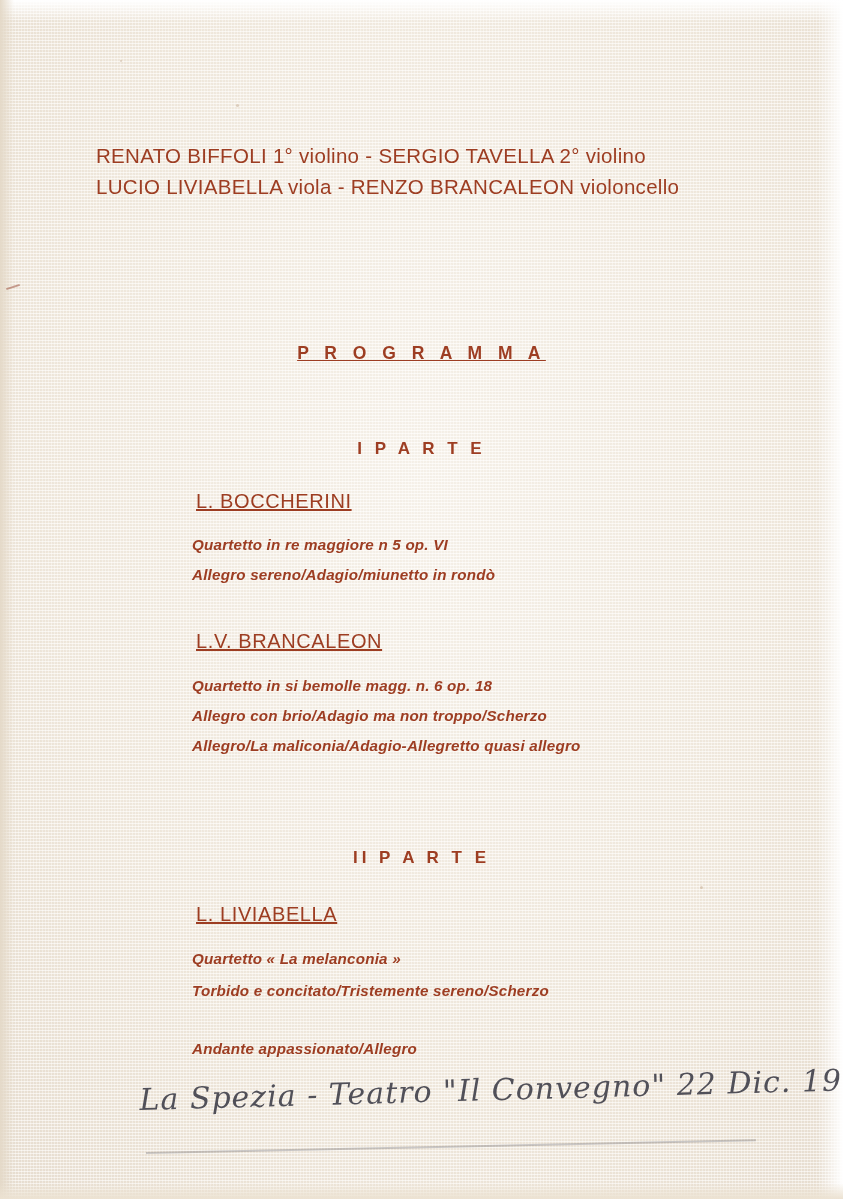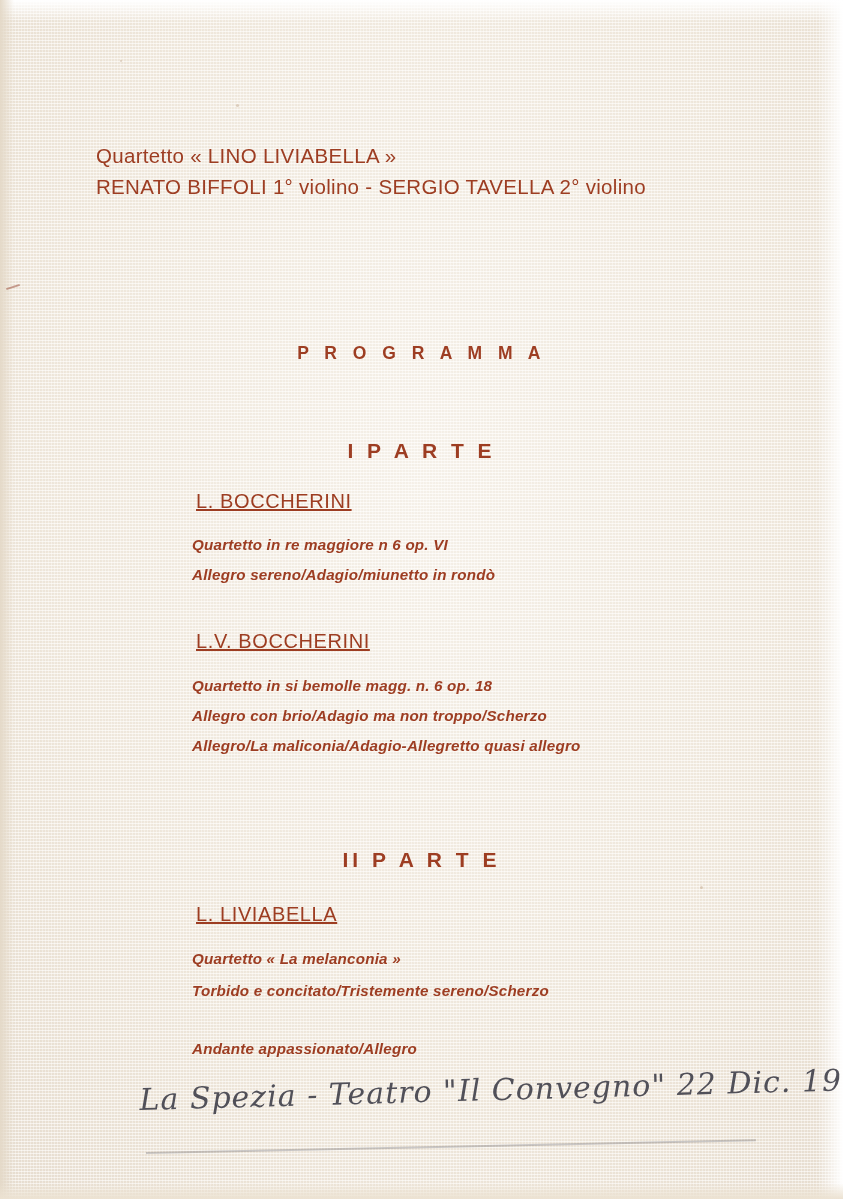--- a/index.html
+++ b/index.html
@@ -77,27 +77,28 @@
 
   .programma {
     position: absolute;
     top: 343px;
     left: 0; right: 0;
     text-align: center;
     font-size: 17.5px;
     letter-spacing: 5.5px;
     font-weight: 600;
     color: #9d3d22;
+    text-decoration: underline;
   }
 
   .part-heading {
     position: absolute;
     left: 0; right: 0;
     text-align: center;
-    font-size: 21px;
+    font-size: 17px;
     letter-spacing: 4px;
     font-weight: 700;
     color: #9d3d22;
   }
   #part-1-heading { top: 439px; }
   #part-2-heading { top: 848px; }
 
   .composer {
     position: absolute;
     left: 196px;
@@ -180,33 +181,33 @@
 
   <div class="margin-mark"></div>
 
   <div class="speck" style="left:236px; top:104px; width:3px; height:3px;"></div>
   <div class="speck" style="left:700px; top:886px; width:3px; height:3px;"></div>
   <div class="speck" style="left:120px; top:60px; width:2px; height:2px;"></div>
 
   <div class="content">
 
     <div class="ensemble">
-      <div class="line">Quartetto « LINO LIVIABELLA »</div>
       <div class="line">RENATO BIFFOLI 1° violino - SERGIO TAVELLA 2° violino</div>
+      <div class="line">LUCIO LIVIABELLA viola - RENZO BRANCALEON violoncello</div>
     </div>
 
     <div class="programma">P R O G R A M M A</div>
 
     <div class="part-heading" id="part-1-heading">I  P A R T E</div>
 
     <div class="composer" id="composer-boccherini">L. BOCCHERINI</div>
-    <div class="work" id="boccherini-work-0">Quartetto in re maggiore n 6 op. VI</div>
+    <div class="work" id="boccherini-work-0">Quartetto in re maggiore n 5 op. VI</div>
     <div class="work" id="boccherini-work-1">Allegro sereno/Adagio/miunetto in rondò</div>
 
-    <div class="composer" id="composer-beethoven">L.V. BOCCHERINI</div>
+    <div class="composer" id="composer-beethoven">L.V. BRANCALEON</div>
     <div class="work" id="beethoven-work-0">Quartetto in si bemolle magg. n. 6 op. 18</div>
     <div class="work" id="beethoven-work-1">Allegro con brio/Adagio ma non troppo/Scherzo</div>
     <div class="work" id="beethoven-work-2">Allegro/La maliconia/Adagio-Allegretto quasi allegro</div>
 
     <div class="part-heading" id="part-2-heading">II  P A R T E</div>
 
     <div class="composer" id="composer-liviabella">L. LIVIABELLA</div>
     <div class="work" id="liviabella-work-0">Quartetto « La melanconia »</div>
     <div class="work" id="liviabella-work-1">Torbido e concitato/Tristemente sereno/Scherzo</div>
     <div class="work" id="liviabella-work-2">Andante appassionato/Allegro</div>

